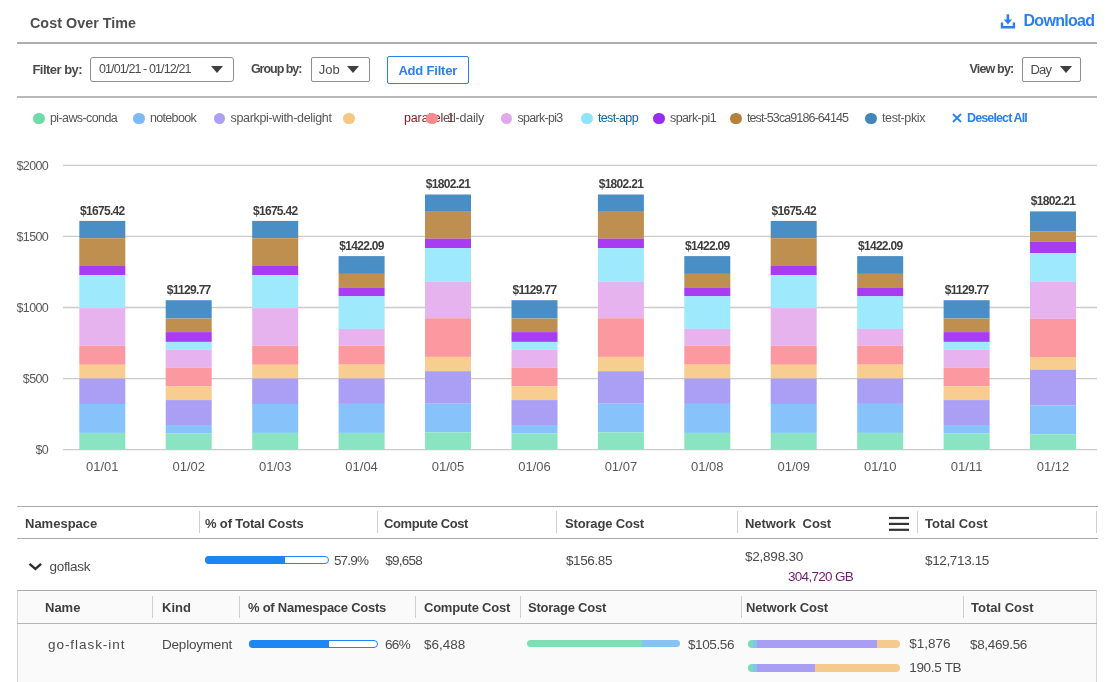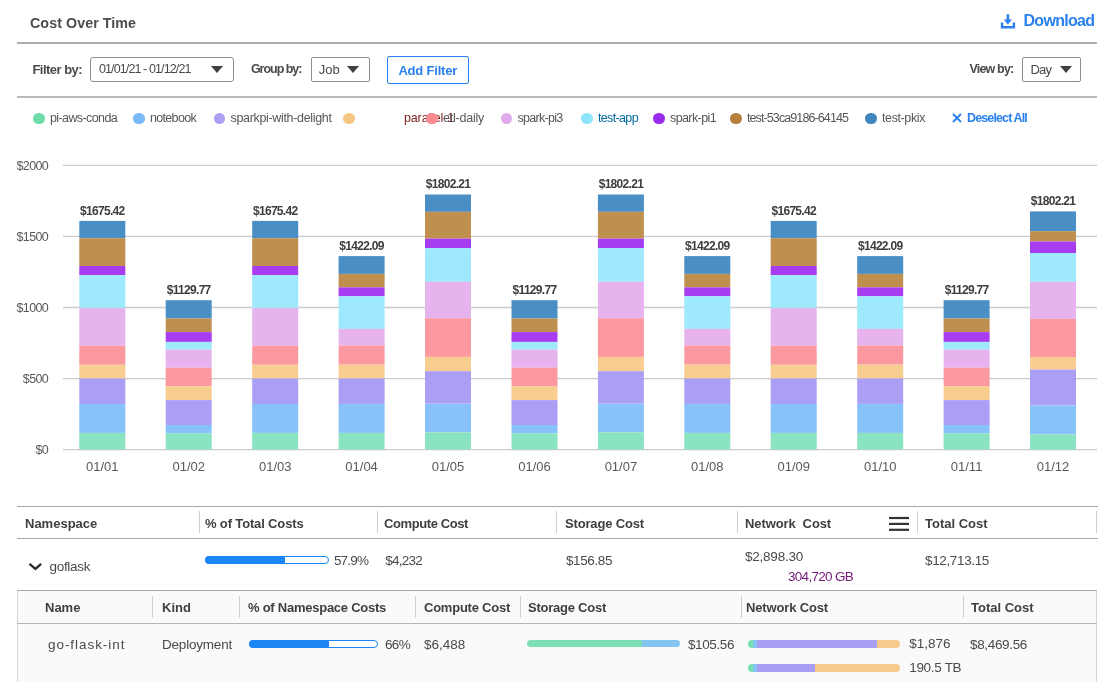--- a/index.html
+++ b/index.html
@@ -239,21 +239,21 @@
         <line x1="0" x2="20" y1="13.8" y2="13.8"></line>
       </g>
     </svg>
 <svg style="position:absolute;left:27.5px;top:561.5px" width="14" height="9">
       <path d="M1.5 1.9 L7.4 6.9 L13.1 1.9" stroke="#2e2e2e" stroke-width="2.4" fill="none"></path>
     </svg>
 <div style="position:absolute;left:49.5px;top:558.7px;font-size:13.5px;font-weight:normal;color:#4a4a4a;line-height:15.7px;white-space:pre;letter-spacing:-0.3px;">goflask</div>
 <div style="position:absolute;left:204.8px;top:556.2px;width:123.9px;height:7.5px;border:1px solid #1d86f2;border-radius:5px;background:#fff;box-sizing:border-box"></div>
 <div style="position:absolute;left:204.8px;top:556.2px;width:80.5px;height:7.5px;border-radius:5px 0 0 5px;background:#1d86f2"></div>
 <div style="position:absolute;left:333.9px;top:552.9px;font-size:13.5px;font-weight:normal;color:#4a4a4a;line-height:15.7px;white-space:pre;letter-spacing:-0.8px;">57.9%</div>
-<div style="position:absolute;left:385.2px;top:552.9px;font-size:13.5px;font-weight:normal;color:#4a4a4a;line-height:15.7px;white-space:pre;letter-spacing:-0.75px;">$4,232</div>
+<div style="position:absolute;left:385.2px;top:552.9px;font-size:13.5px;font-weight:normal;color:#4a4a4a;line-height:15.7px;white-space:pre;letter-spacing:-0.75px;">$9,658</div>
 <div style="position:absolute;left:566px;top:552.9px;font-size:13.5px;font-weight:normal;color:#4a4a4a;line-height:15.7px;white-space:pre;letter-spacing:-0.4px;">$156.85</div>
 <div style="position:absolute;left:745px;top:548.8px;font-size:13.5px;font-weight:normal;color:#4a4a4a;line-height:15.7px;white-space:pre;letter-spacing:-0.23px;">$2,898.30</div>
 <div style="position:absolute;left:788px;top:569.0px;font-size:13.5px;font-weight:normal;color:#701a75;line-height:15.7px;white-space:pre;letter-spacing:-0.7px;">304,720 GB</div>
 <div style="position:absolute;left:925px;top:552.9px;font-size:13.5px;font-weight:normal;color:#4a4a4a;line-height:15.7px;white-space:pre;letter-spacing:-0.36px;">$12,713.15</div>
 <div style="position:absolute;left:17px;top:590px;width:1080px;height:92px;background:#fafafa;border-top:1.4px solid #a9a9a9;border-left:1px solid #d5d5d5;border-right:1px solid #d5d5d5;box-sizing:border-box"></div>
 <div style="position:absolute;left:17px;top:623.2px;width:1080px;height:1.2px;background:#b5b5b5"></div>
 <div style="position:absolute;left:152px;top:596px;width:1px;height:22px;background:#cfcfcf"></div>
 <div style="position:absolute;left:239px;top:596px;width:1px;height:22px;background:#cfcfcf"></div>
 <div style="position:absolute;left:415px;top:596px;width:1px;height:22px;background:#cfcfcf"></div>
 <div style="position:absolute;left:520px;top:596px;width:1px;height:22px;background:#cfcfcf"></div>

